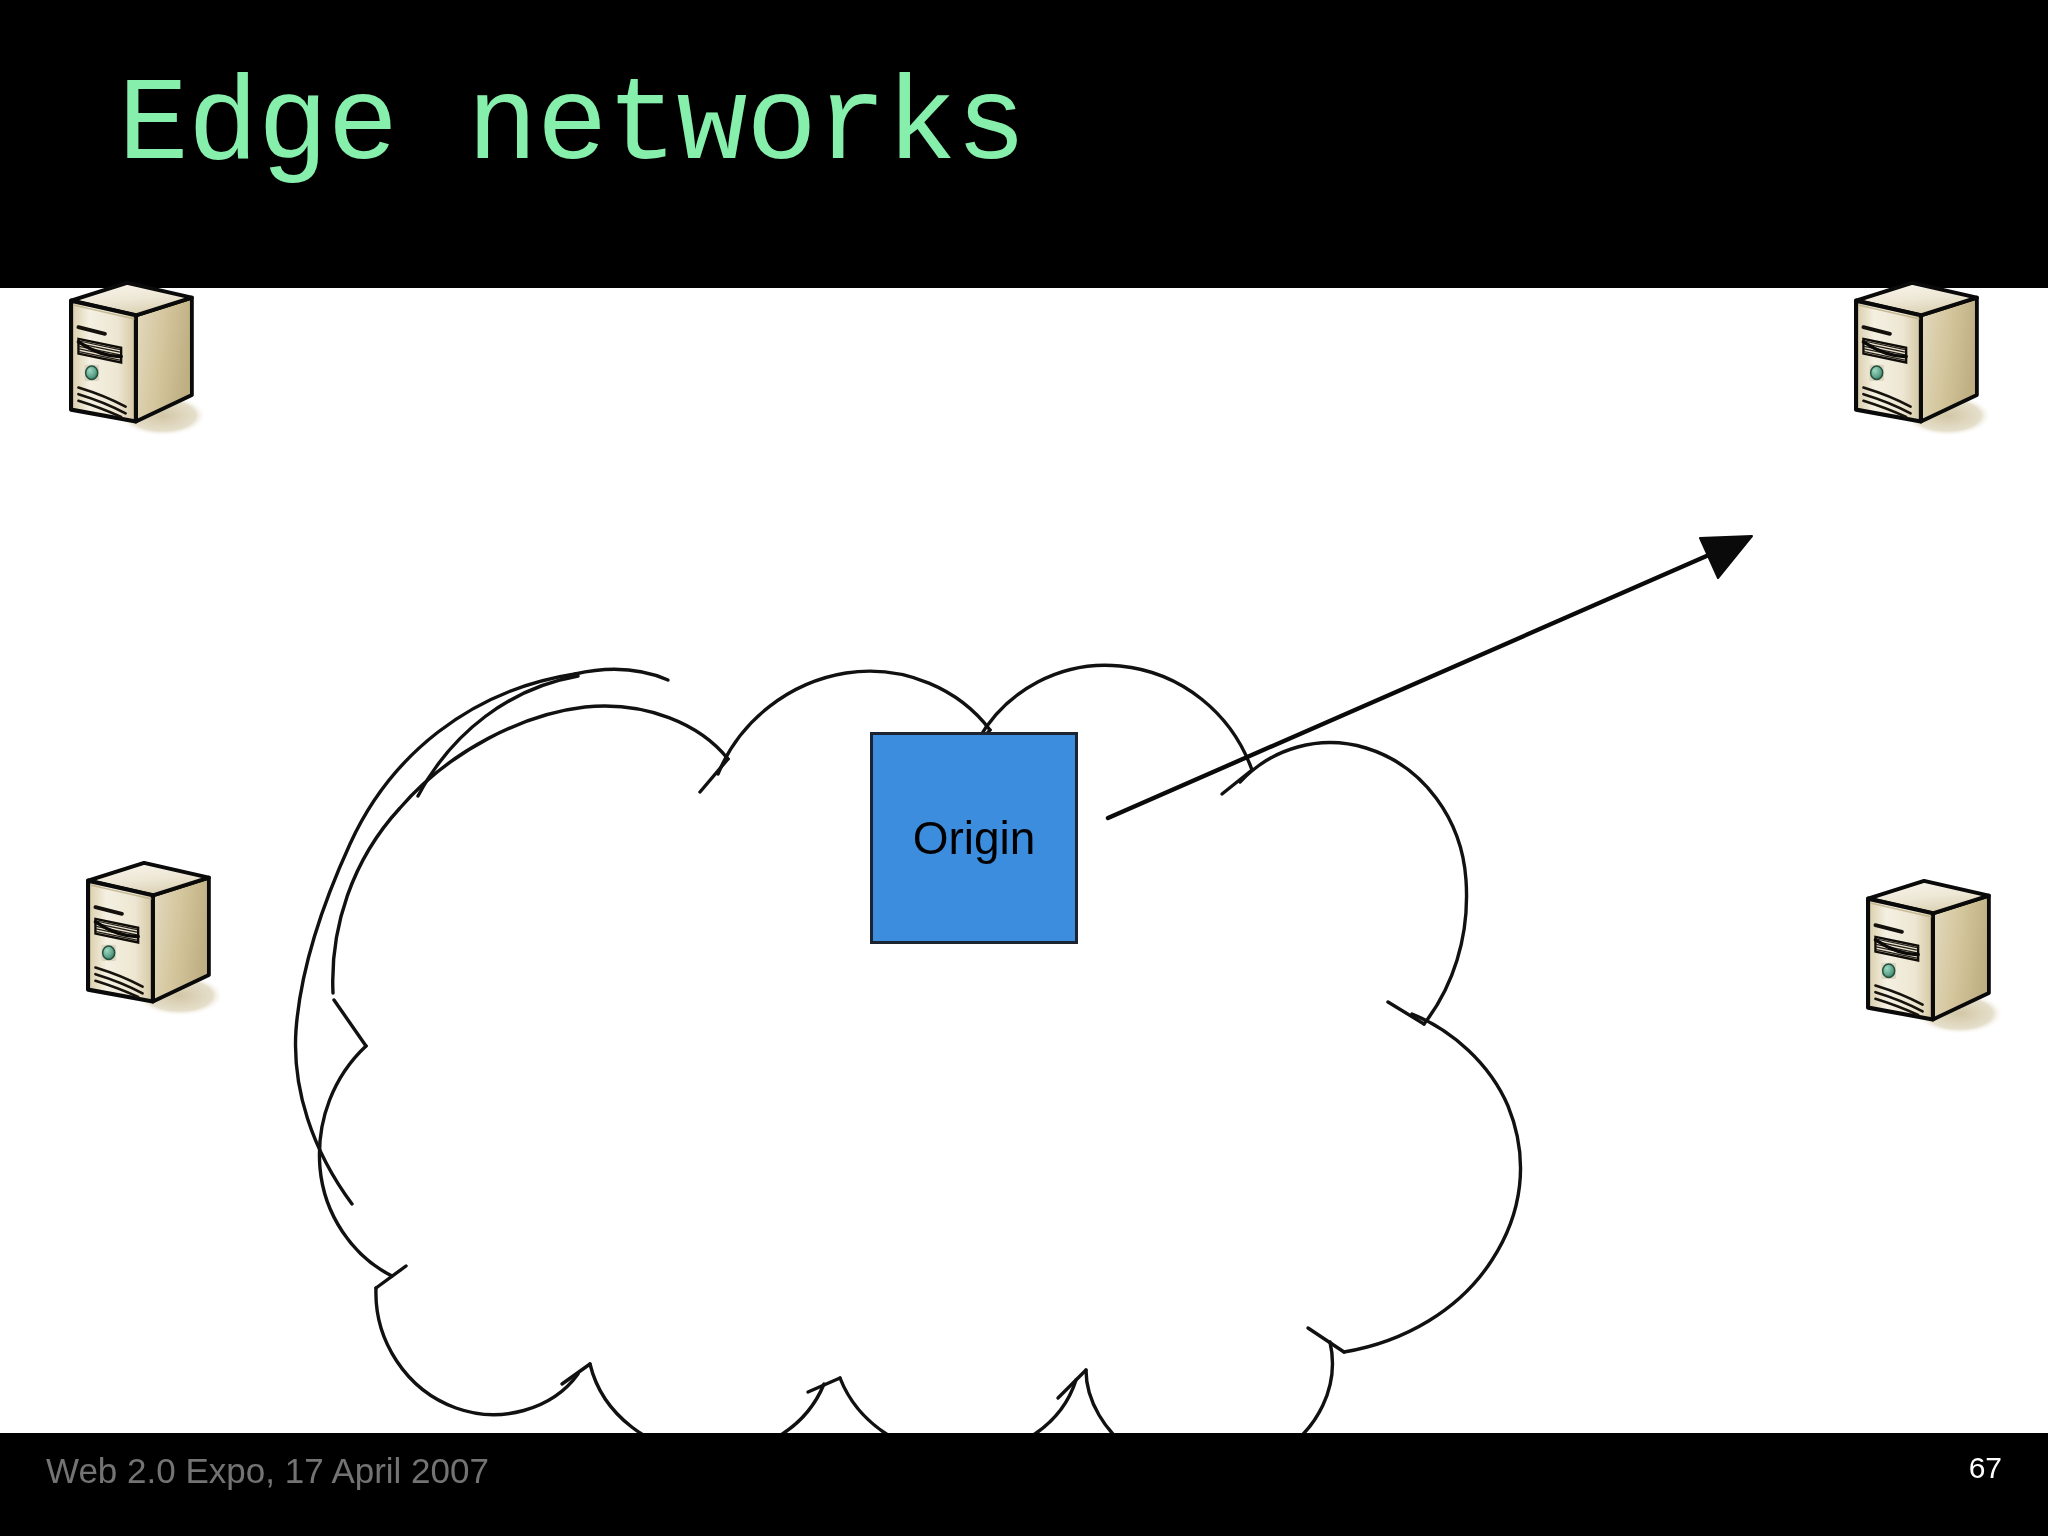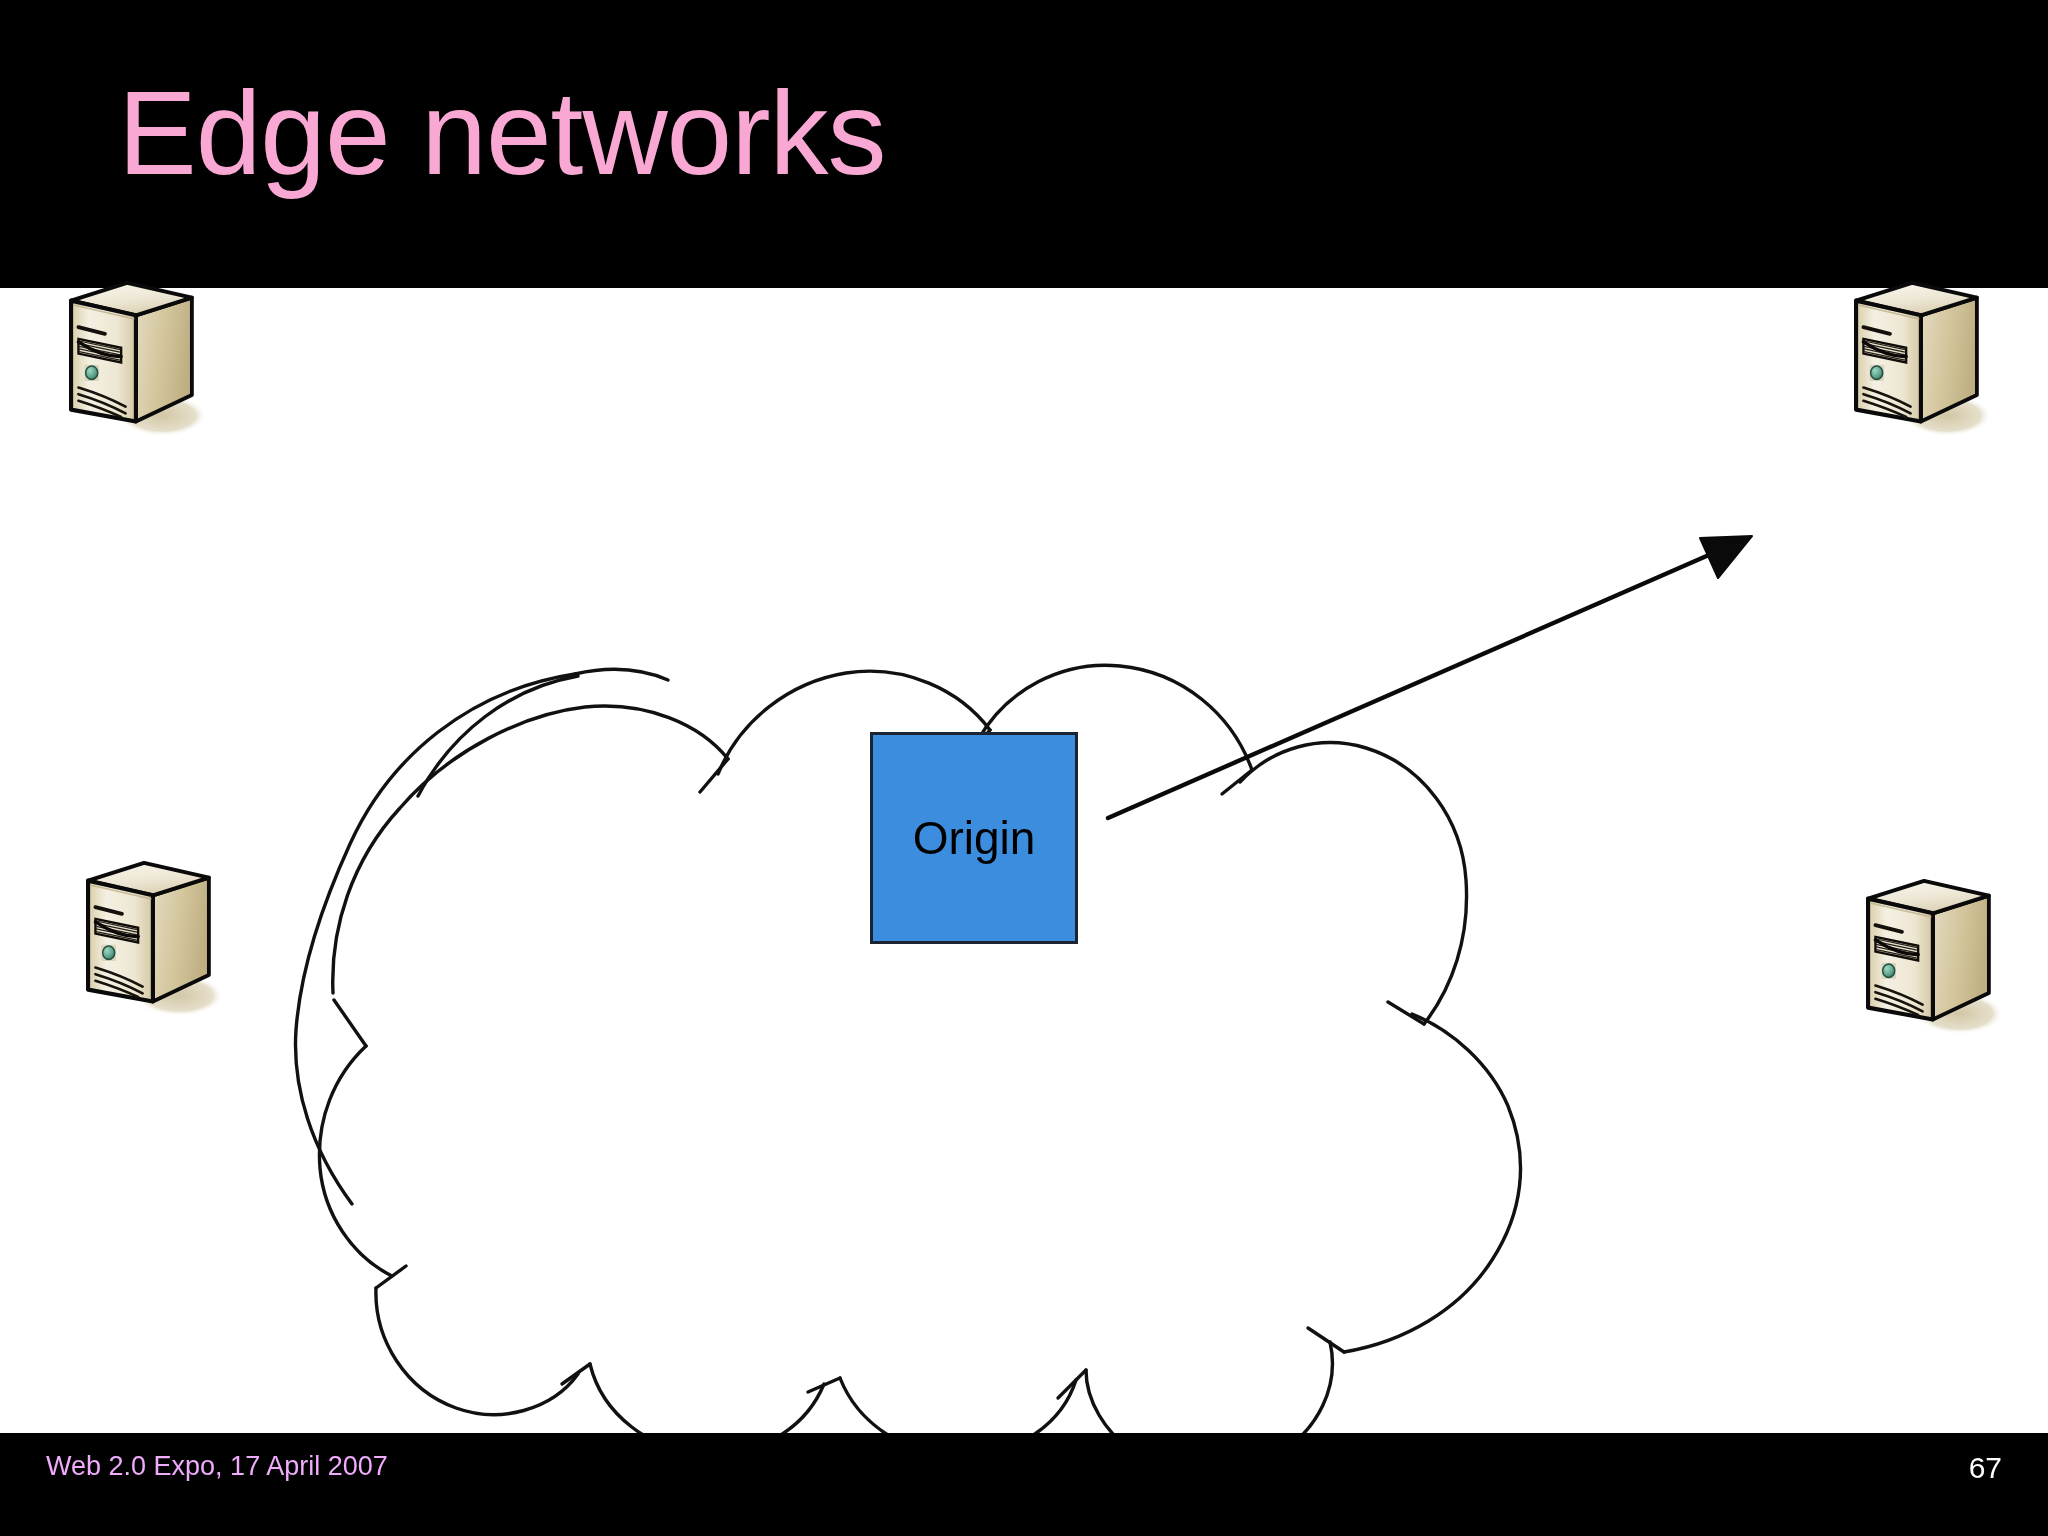--- a/index.html
+++ b/index.html
@@ -25,28 +25,28 @@
     position: absolute;
     left: 0;
     top: 0;
     width: 2048px;
     height: 288px;
     background: #000000;
   }
   .slide-title {
     position: absolute;
     left: 118px;
-    top: 74px;
+    top: 68px;
     font-size: 118px;
     line-height: 1.0;
     font-weight: normal;
-    color: #f9a8d4;
+    color: #86efac;
     letter-spacing: -1px;
     white-space: nowrap;
-    font-family: Liberation Sans, sans-serif;
+    font-family: Liberation Mono, monospace;
   }
 
   
   .body-area {
     position: absolute;
     left: 0;
     top: 288px;
     width: 2048px;
     height: 1145px;
     background: #FFFFFF;
@@ -90,22 +90,22 @@
     left: 0;
     bottom: 0;
     width: 2048px;
     height: 103px;
     background: #000000;
   }
   .footer-text {
     position: absolute;
     left: 46px;
     top: 18px;
-    font-size: 27px;
-    color: #f0abfc;
+    font-size: 35px;
+    color: #737373;
     white-space: nowrap;
     font-family: "Liberation Sans", sans-serif;
   }
   .footer-page {
     position: absolute;
     right: 46px;
     top: 18px;
     font-size: 30px;
     color: #FFFFFF;
     font-family: "Liberation Sans", sans-serif;

